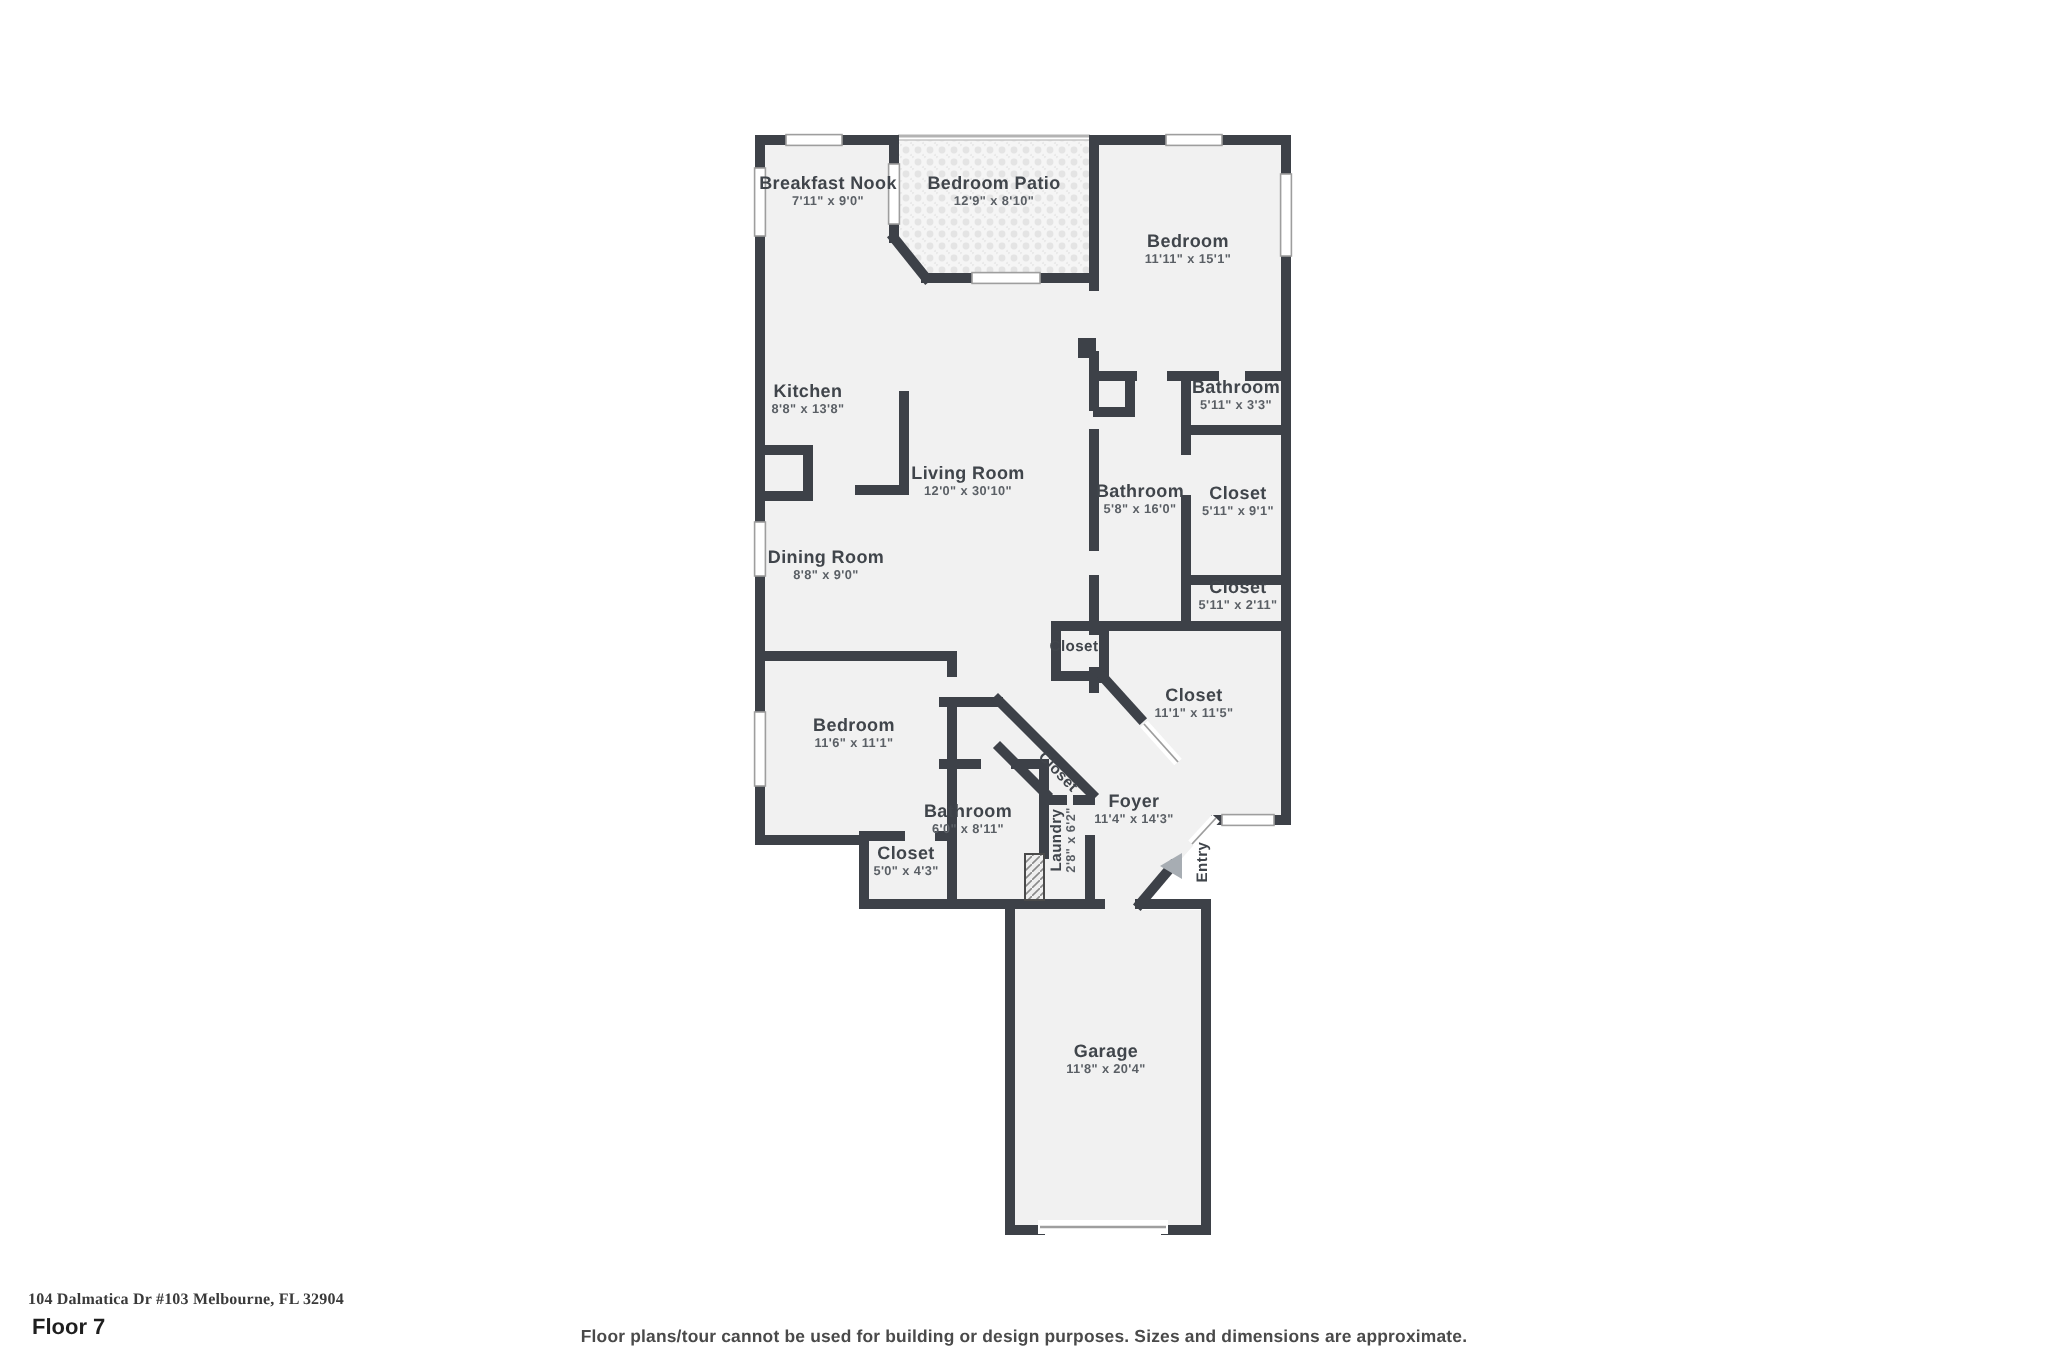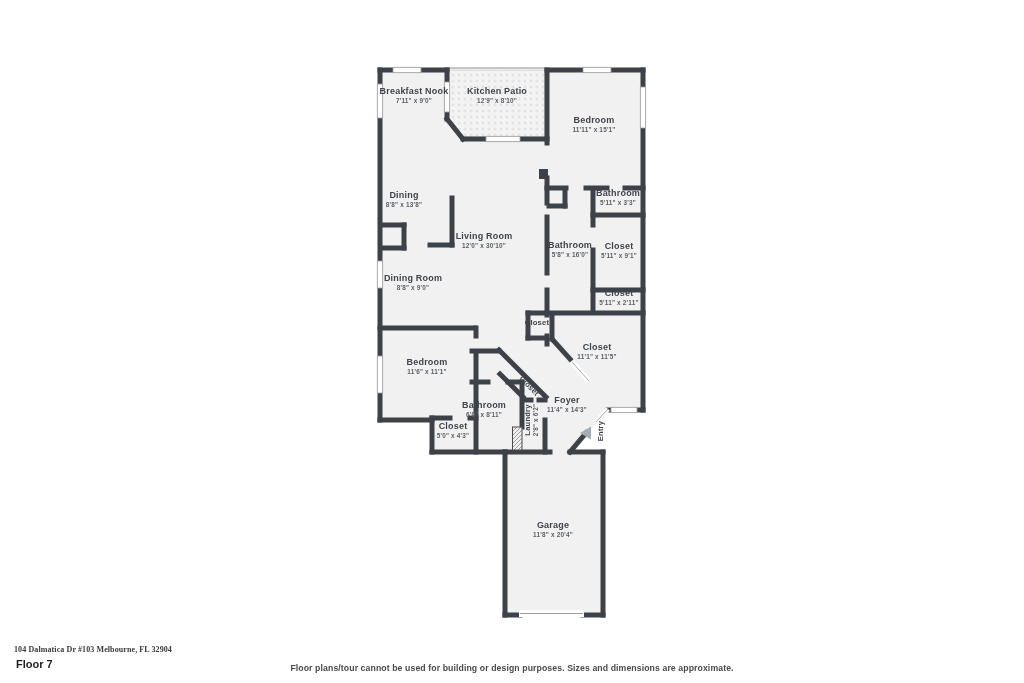--- a/index.html
+++ b/index.html
@@ -141,29 +141,29 @@
 
     <polygon points="580,433 591,426.5 591,439.5" fill="#a7adb3"></polygon>
   </svg>
 
   
   <div class="room" style="left:414px;top:96px">
     <div class="rn">Breakfast Nook</div>
     <div class="rd">7'11" x 9'0"</div>
   </div>
   <div class="room" style="left:497px;top:96px">
-    <div class="rn">Kitchen Patio</div>
+    <div class="rn">Bedroom Patio</div>
     <div class="rd">12'9" x 8'10"</div>
   </div>
   <div class="room" style="left:594px;top:125px">
     <div class="rn">Bedroom</div>
     <div class="rd">11'11" x 15'1"</div>
   </div>
   <div class="room" style="left:404px;top:200px">
-    <div class="rn">Dining</div>
+    <div class="rn">Kitchen</div>
     <div class="rd">8'8" x 13'8"</div>
   </div>
   <div class="room" style="left:484px;top:241px">
     <div class="rn">Living Room</div>
     <div class="rd">12'0" x 30'10"</div>
   </div>
   <div class="room" style="left:618px;top:198px">
     <div class="rn">Bathroom</div>
     <div class="rd">5'11" x 3'3"</div>
   </div>

